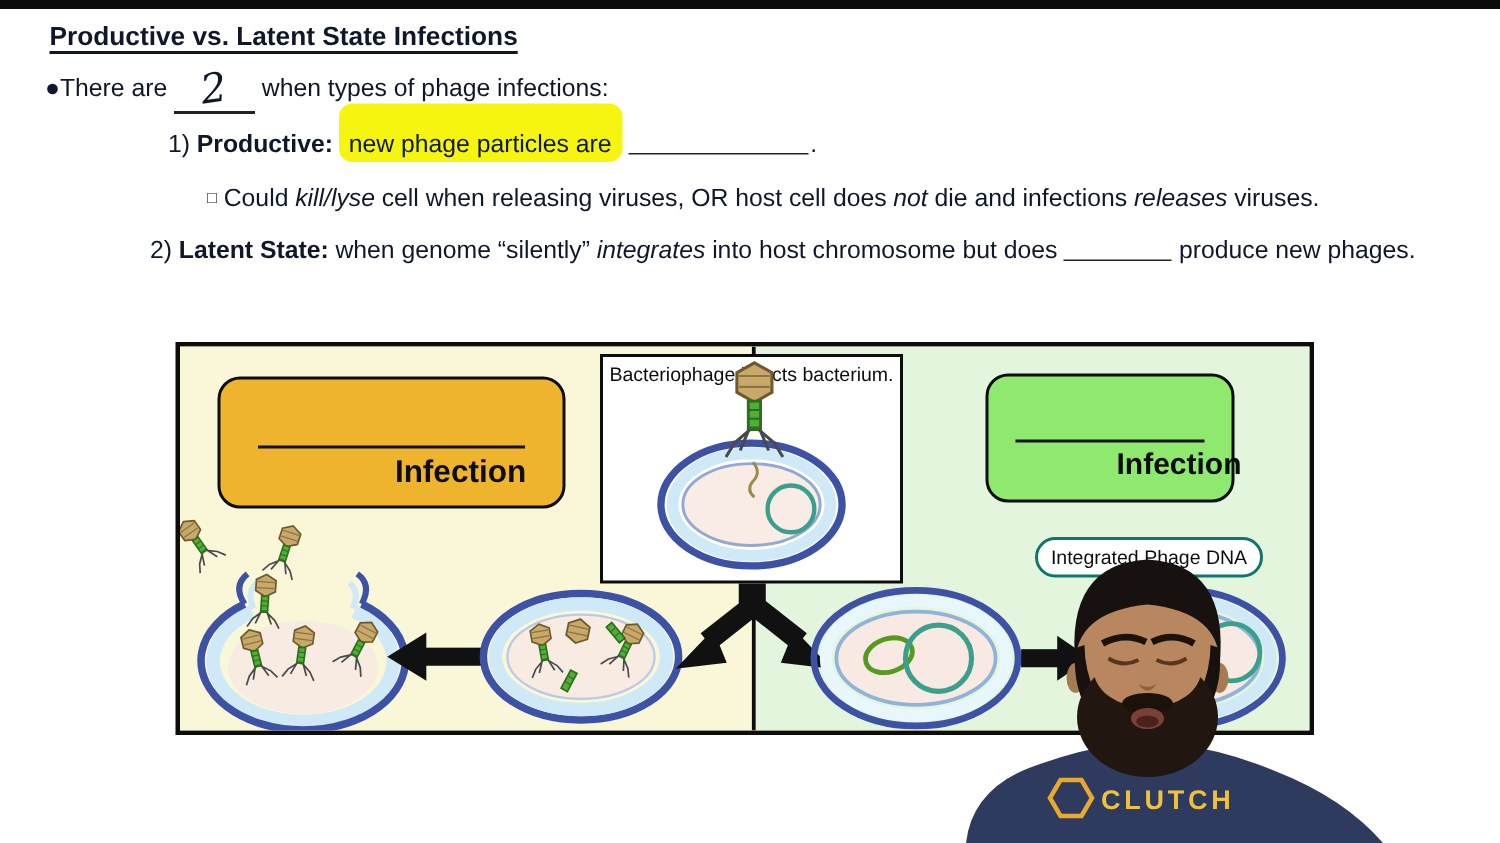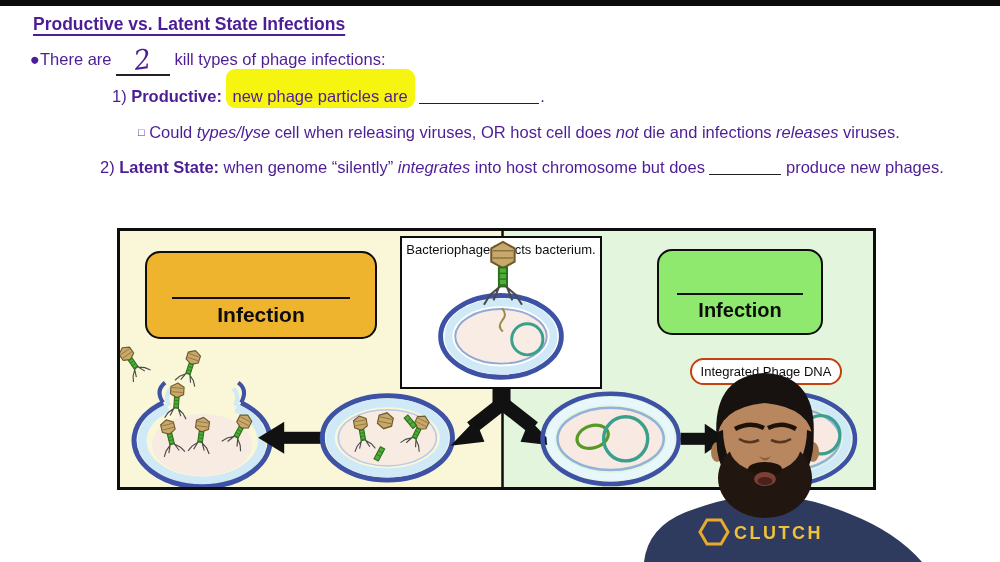--- a/index.html
+++ b/index.html
@@ -1,21 +1,21 @@
 <!DOCTYPE html>
 <html><head>
 <meta charset="utf-8">
 <style>
   html,body{margin:0;padding:0;}
   .page{position:relative;width:1000px;height:562px;background:#ffffff;overflow:hidden;
         font-family:"Liberation Sans",sans-serif;color:#111;}
   .topbar{position:absolute;left:0;top:0;width:1000px;height:6px;background:#0b0b0b;}
 
   
-  .line{position:absolute;white-space:nowrap;font-size:16.5px;color:#4c1d95;}
+  .line{position:absolute;white-space:nowrap;font-size:16.5px;color:#0f172a;}
   .line .seg + .seg{margin-left:4.5px;}
   .b{font-weight:bold;}
   .i{font-style:italic;}
   .tight{margin-left:1px !important;}
   .title{left:33px;top:14px;font-size:17.5px;font-weight:bold;
          text-decoration:underline;text-decoration-thickness:1.5px;text-underline-offset:4px;}
   .l-intro{left:30px;top:50px;}
   .l-prod{left:112px;top:87px;}
   .l-prodsub{left:138px;top:123px;}
   .l-lat{left:100px;top:158px;}
@@ -25,55 +25,55 @@
   .blank{display:inline-block;border-bottom:1.7px solid #222;height:14px;vertical-align:-2px;}
   .w120{width:120px;} .w72{width:72px;} .w92{width:92px;}
   .blank2{display:inline-block;width:54px;border-bottom:2px solid #222;text-align:center;height:24px;vertical-align:-4px;}
   .two{display:inline-block;font-family:"DejaVu Serif",serif;font-style:italic;font-size:27px;line-height:20px;
        transform:rotate(-8deg);}
 
   
   .diagram{position:absolute;left:117px;top:228px;width:759px;height:262px;
            border:3.5px solid #0d0d0d;box-sizing:border-box;background:#faf7d9;}
   .diagram svg.base{position:absolute;left:0;top:0;width:100%;height:100%;}
-  .infbox{position:absolute;border:2.5px solid #0d0d0d;border-radius:15px;box-sizing:border-box;text-align:center;}
+  .infbox{position:absolute;border:2.5px solid #0d0d0d;border-radius:15px;box-sizing:border-box;text-align:center;padding-left:46px;}
   .infbox .rule{position:absolute;left:11%;width:78%;border-top:2.2px solid #111;}
   .infbox .lbl{position:absolute;width:100%;font-weight:bold;font-size:21px;color:#0d0d0d;}
   .box-lytic{left:25px;top:20px;width:232px;height:88px;background:#eeb42e;}
   .box-lytic .rule{top:44px;} .box-lytic .lbl{top:50px;}
   .box-latent{left:537px;top:18px;width:166px;height:86px;background:#8fe96f;}
   .box-latent .rule{top:42px;} .box-latent .lbl{top:48px;font-size:20px;}
   .whitebox{position:absolute;left:280px;top:5px;width:202px;height:153px;background:#ffffff;
             border:2.5px solid #0d0d0d;box-sizing:border-box;}
   .whitebox .cap{margin:4px 2px 0 2px;text-align:center;font-size:13px;color:#0d0d0d;}
   .whitebox svg{position:absolute;left:0;top:0;width:100%;height:100%;}
   .pill{position:absolute;left:570px;top:127px;width:152px;height:27px;background:#ffffff;
-        border:2px solid #c2410c;border-radius:14px;box-sizing:border-box;
+        border:2px solid #0f766e;border-radius:14px;box-sizing:border-box;
         text-align:center;font-size:13px;line-height:23px;color:#0d0d0d;}
 
   .person{position:absolute;left:638px;top:372px;width:290px;height:190px;}
 </style>
 </head>
 <body>
 
 <div class="page">
   <div class="topbar"></div>
 
   <div class="line title">Productive vs. Latent State Infections</div>
 
   <div class="line l-intro">
-    <span class="seg">●There are</span><span class="seg blank2"><span class="two">2</span></span><span class="seg">kill types of phage infections:</span>
+    <span class="seg">●There are</span><span class="seg blank2"><span class="two">2</span></span><span class="seg">when types of phage infections:</span>
   </div>
 
   <div class="line l-prod">
     <span class="seg">1)</span><span class="seg b">Productive:</span><span class="seg hl">new phage particles are</span><span class="seg blank w120"></span><span class="seg tight">.</span>
   </div>
 
   <div class="line l-prodsub">
-    <span class="seg marker">□</span><span class="seg">Could</span><span class="seg i">types/lyse</span><span class="seg">cell when releasing viruses, OR host cell does</span><span class="seg i">not</span><span class="seg">die and infections</span><span class="seg i">releases</span><span class="seg">viruses.</span>
+    <span class="seg marker">□</span><span class="seg">Could</span><span class="seg i">kill/lyse</span><span class="seg">cell when releasing viruses, OR host cell does</span><span class="seg i">not</span><span class="seg">die and infections</span><span class="seg i">releases</span><span class="seg">viruses.</span>
   </div>
 
   <div class="line l-lat">
     <span class="seg">2)</span><span class="seg b">Latent State:</span><span class="seg">when genome “silently”</span><span class="seg i">integrates</span><span class="seg">into host chromosome but does</span><span class="seg blank w72"></span><span class="seg">produce new phages.</span>
   </div>
 
 
   <div class="diagram">
     <svg class="base" viewBox="0 0 752 255" preserveAspectRatio="none">
       <defs>

